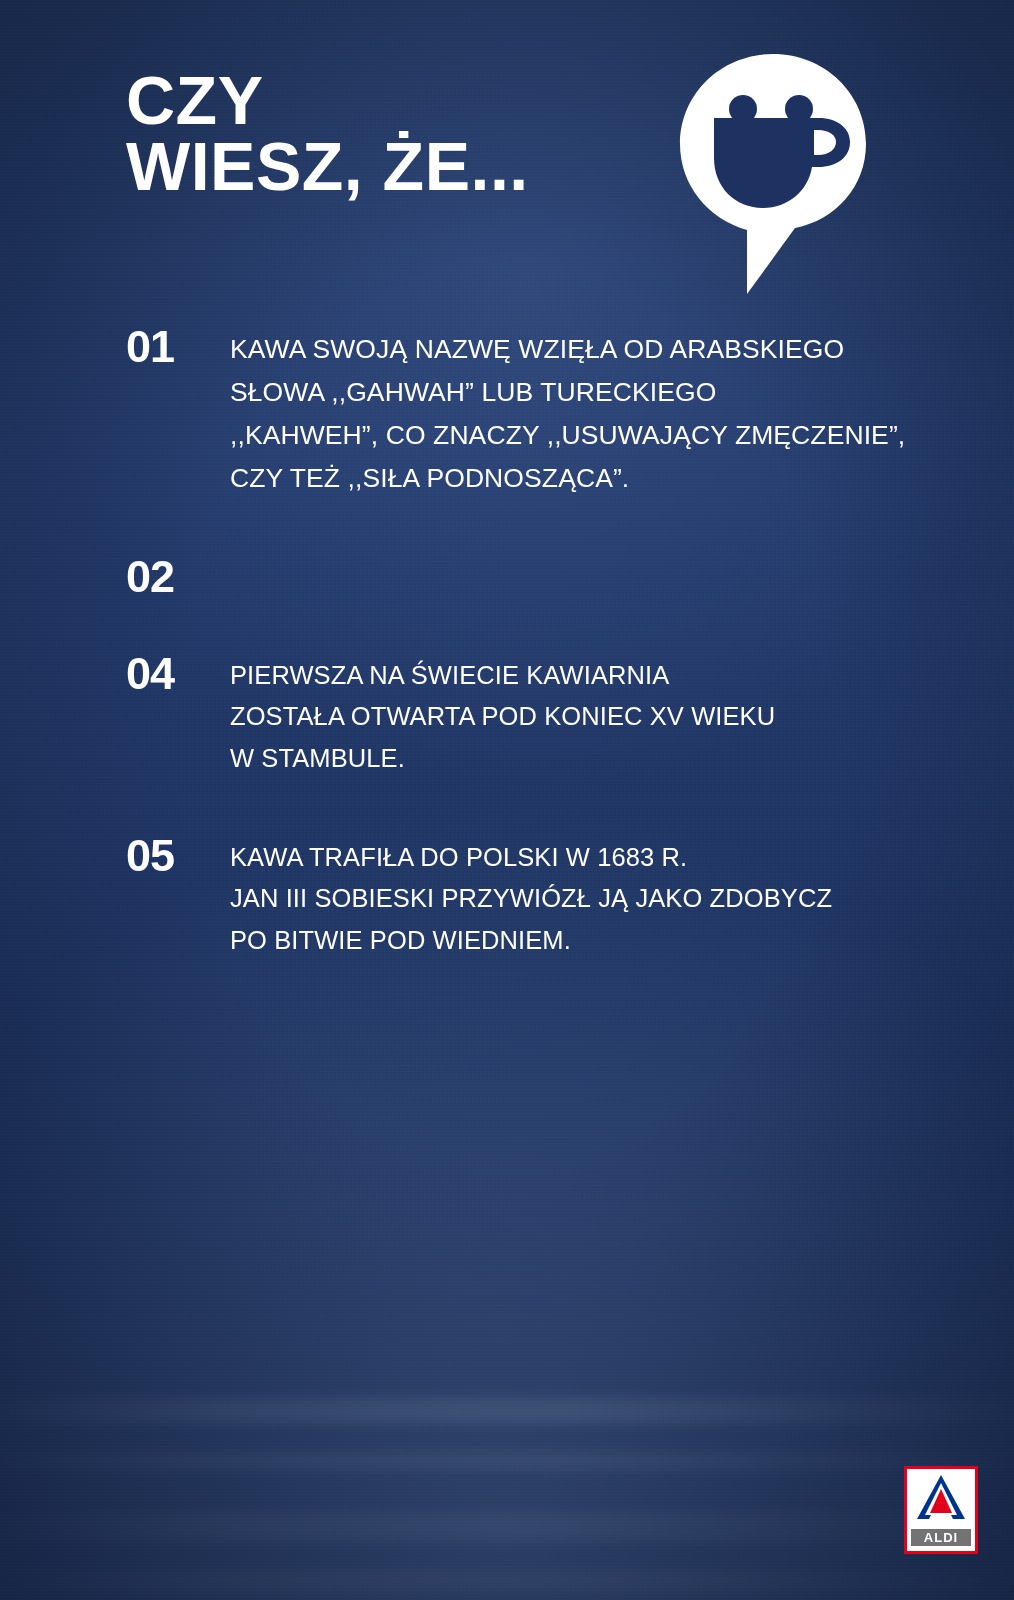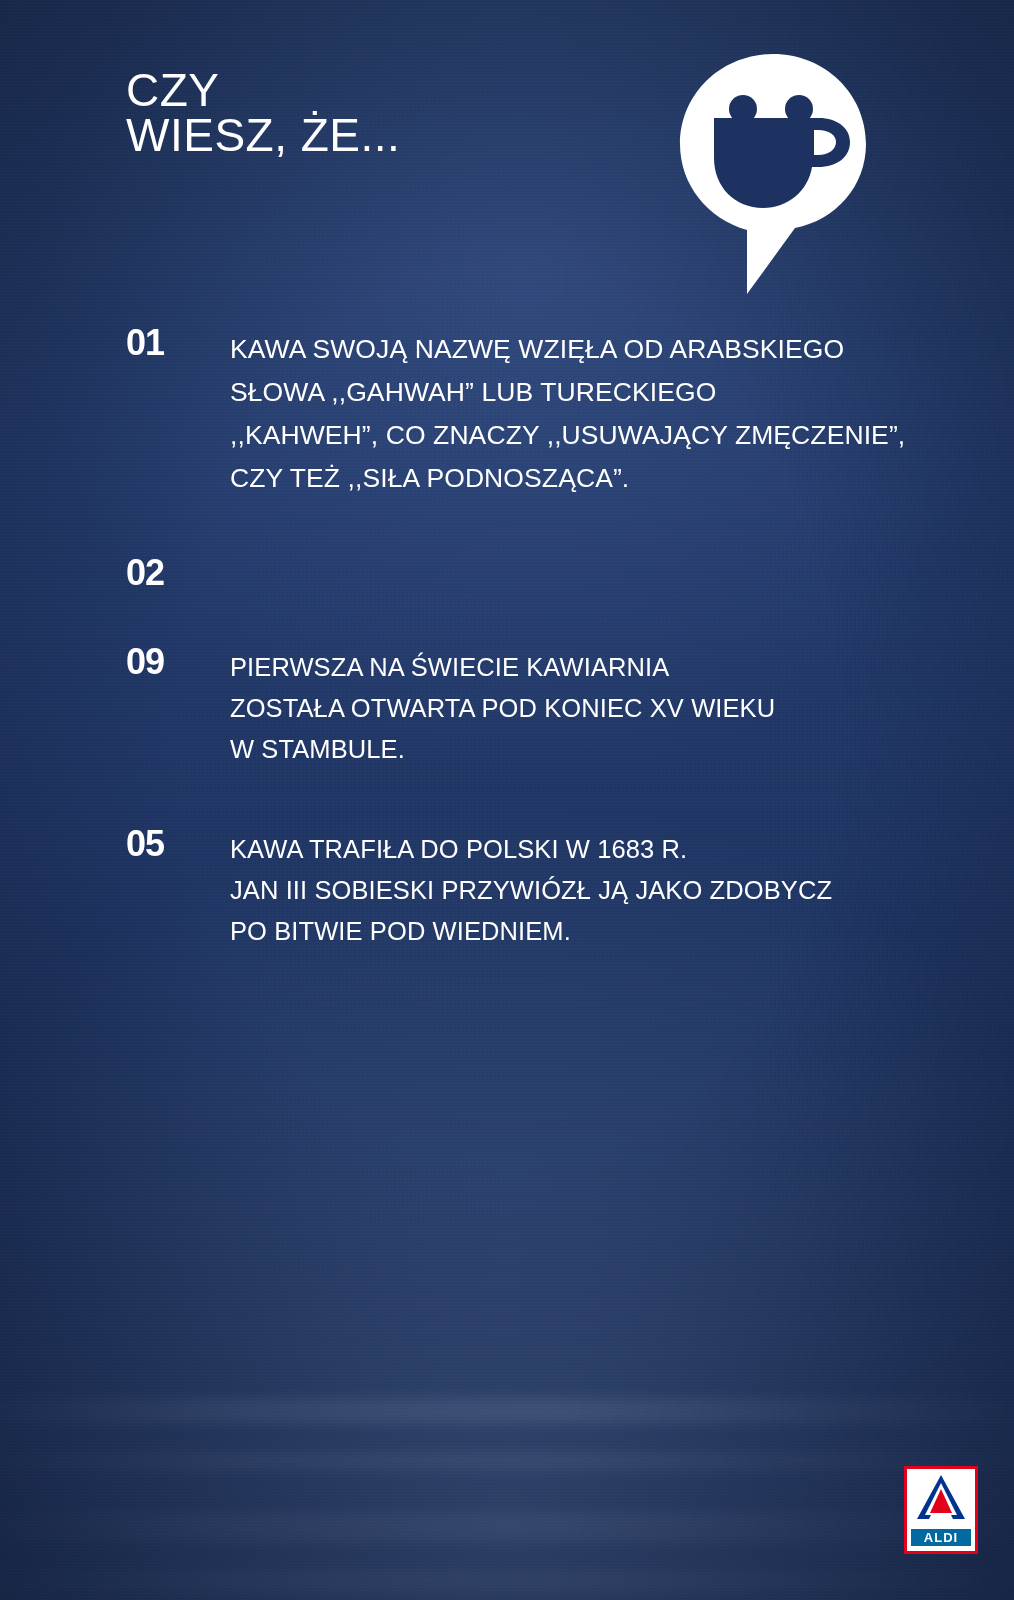--- a/index.html
+++ b/index.html
@@ -64,22 +64,22 @@
     position: absolute;
     inset: 0;
     padding: 0;
   }
 
   .headline {
     position: absolute;
     left: 126px;
     top: 68px;
     color: #ffffff;
-    font-weight: 400;
-    font-size: 46px;
+    font-weight: 700;
+    font-size: 68px;
     line-height: 0.97;
     letter-spacing: 0.5px;
     text-transform: uppercase;
     white-space: pre-line;
   }
 
   
   .cup-mark {
     position: absolute;
     right: 146px;
@@ -99,21 +99,21 @@
     display: flex;
     align-items: flex-start;
     margin-bottom: 56px;
   }
   .fact:last-child { margin-bottom: 8px; }
 
   .fact-num {
     flex: 0 0 104px;
     color: #ffffff;
     font-weight: 700;
-    font-size: 36px;
+    font-size: 45px;
     line-height: 0.92;
     letter-spacing: -1px;
   }
 
   .fact-text {
     color: #ffffff;
     font-weight: 400;
     font-size: 25.5px;
     line-height: 1.62;
     letter-spacing: 0.1px;
@@ -153,21 +153,21 @@
     height: 100%;
     position: relative;
   }
   .aldi-wordmark {
     position: absolute;
     bottom: 5px;
     left: 0;
     right: 0;
     text-align: center;
     color: #ffffff;
-    background: #0369a1;
+    background: #737373;
     font-weight: 700;
     font-size: 13px;
     letter-spacing: 1px;
     padding: 1px 0;
     margin: 0 4px;
   }
 </style>
 </head>
 <body>
 
@@ -207,21 +207,21 @@
 ,,KAHWEH”, CO ZNACZY ,,USUWAJĄCY ZMĘCZENIE”,
 CZY TEŻ ,,SIŁA PODNOSZĄCA”.</div>
     </div>
 
     <div class="fact fact-2">
       <div class="fact-num">02</div>
     </div>
 
 
     <div class="fact fact-4">
-      <div class="fact-num">09</div>
+      <div class="fact-num">04</div>
       <div class="fact-text">PIERWSZA NA ŚWIECIE KAWIARNIA
 ZOSTAŁA OTWARTA POD KONIEC XV WIEKU
 W STAMBULE.</div>
     </div>
 
     <div class="fact fact-5">
       <div class="fact-num">05</div>
       <div class="fact-text">KAWA TRAFIŁA DO POLSKI W 1683 R.
 JAN III SOBIESKI PRZYWIÓZŁ JĄ JAKO ZDOBYCZ
 PO BITWIE POD WIEDNIEM.</div>

